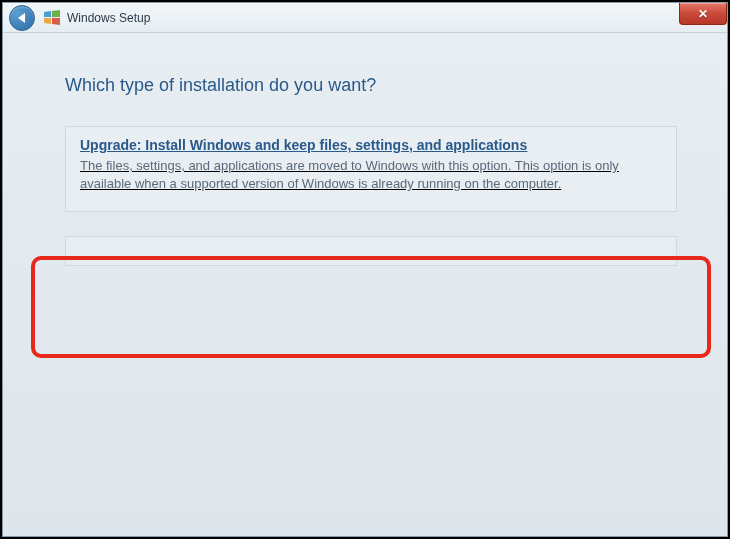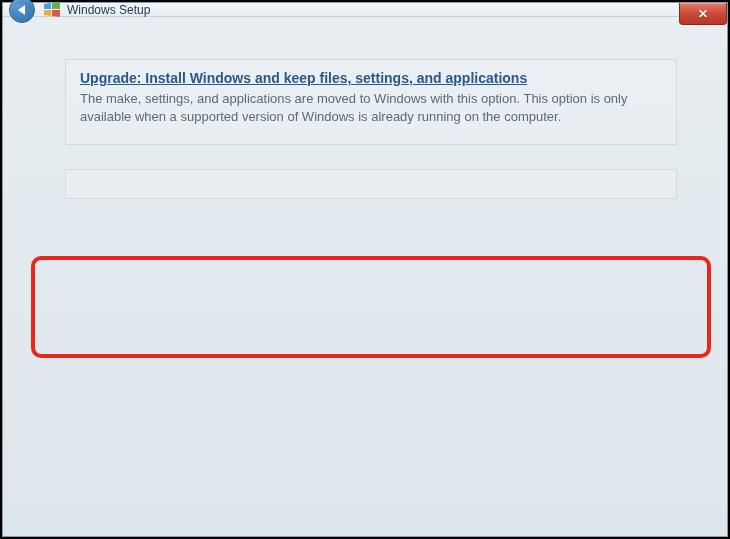--- a/index.html
+++ b/index.html
@@ -12,21 +12,21 @@
     }
     .window {
       width: 726px;
       height: 535px;
       margin: 2px;
       background: linear-gradient(180deg, #e8eef2 0%, #dde6ec 100%);
       border: 1px solid #8899a8;
       position: relative;
     }
     .titlebar {
-      height: 14px;
+      height: 30px;
       background: linear-gradient(180deg, #f2f6f9 0%, #e6edf2 100%);
       border-bottom: 1px solid #c8d2dc;
       display: flex;
       align-items: center;
       padding: 0 6px;
       position: relative;
     }
     .back-button {
       width: 26px;
       height: 26px;
@@ -88,20 +88,21 @@
       font-weight: normal;
       margin-bottom: 30px;
     }
     .option-box {
       border: 1px solid #d0d8e0;
       padding: 10px 14px 18px 14px;
       margin-bottom: 24px;
       background: rgba(255,255,255,0.15);
       cursor: pointer;
       position: relative;
+      text-decoration: underline;
     }
     .option-title {
       font-size: 14px;
       font-weight: bold;
       color: #2a5a8a;
       text-decoration: underline;
       margin-bottom: 4px;
       display: block;
     }
     .option-desc {
@@ -134,24 +135,25 @@
       <path d="M1 9 L8 9 L8 15 L1 14 Z" fill="#e8a948"></path>
       <path d="M9 9 L17 9 L17 16 L9 15.1 Z" fill="#d85a4a"></path>
     </svg>
     <span class="title-text">Windows Setup</span>
     <div class="close-button">
       <span class="close-x">✕</span>
     </div>
   </div>
 
   <div class="content">
+    <h1 class="heading">Which type of installation do you want?</h1>
 
     <div class="option-box">
       <span class="option-title">Upgrade: Install Windows and keep files, settings, and applications</span>
-      <div class="option-desc">The make, settings, and applications are moved to Windows with this option. This option is only available when a supported version of Windows is already running on the computer.</div>
+      <div class="option-desc">The files, settings, and applications are moved to Windows with this option. This option is only available when a supported version of Windows is already running on the computer.</div>
     </div>
 
     <div class="option-box">
     </div>
   </div>
 
   <div class="highlight"></div>
 </div>
 
 </body></html>

